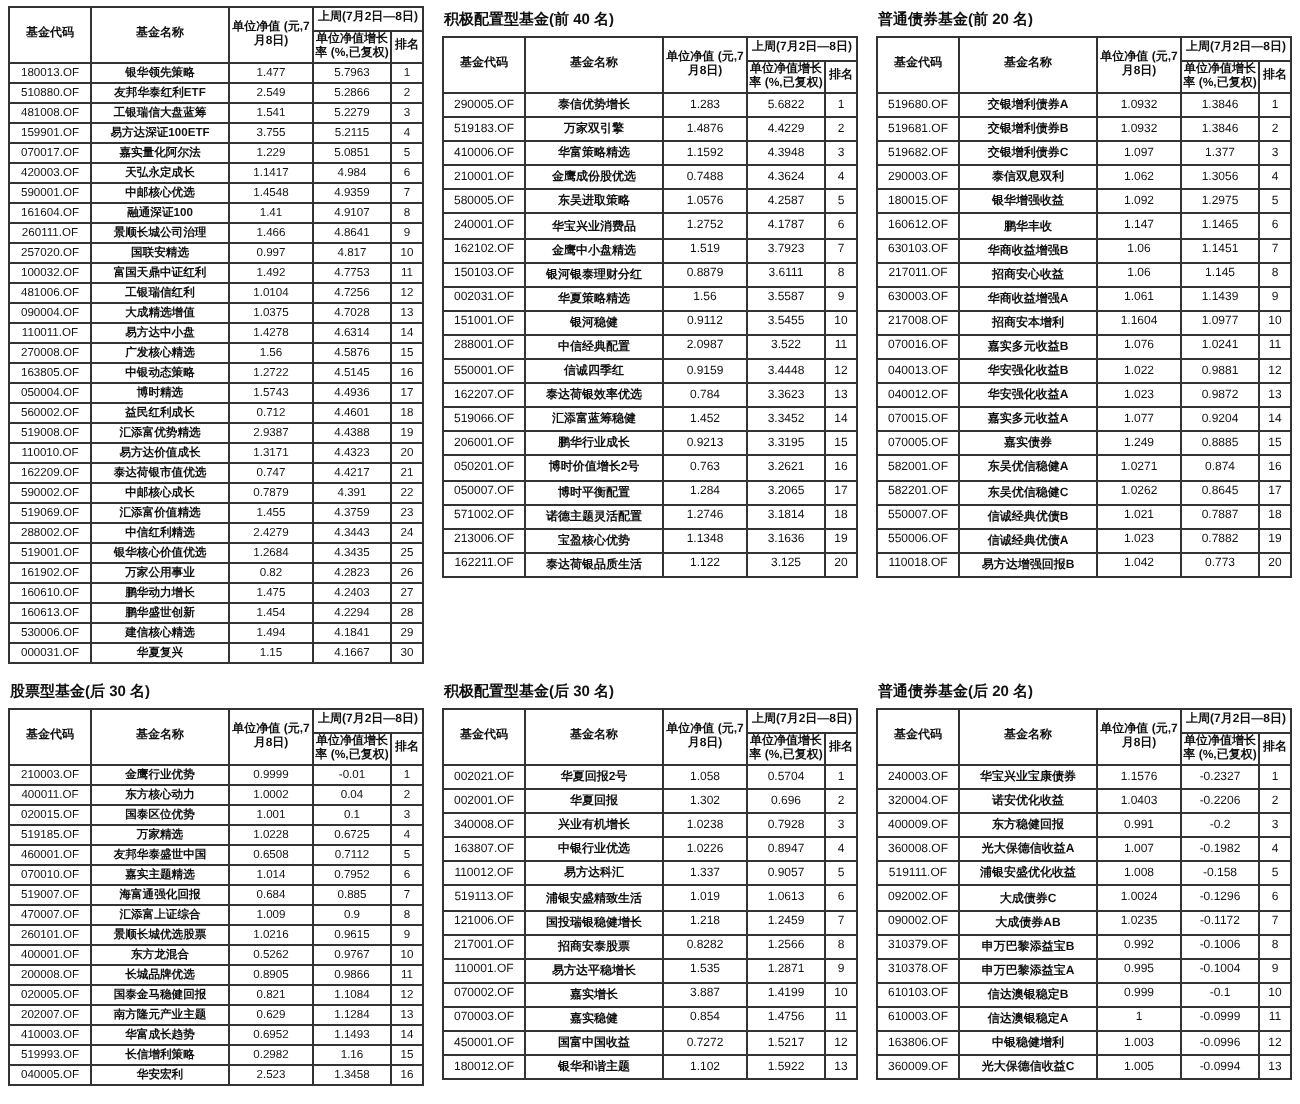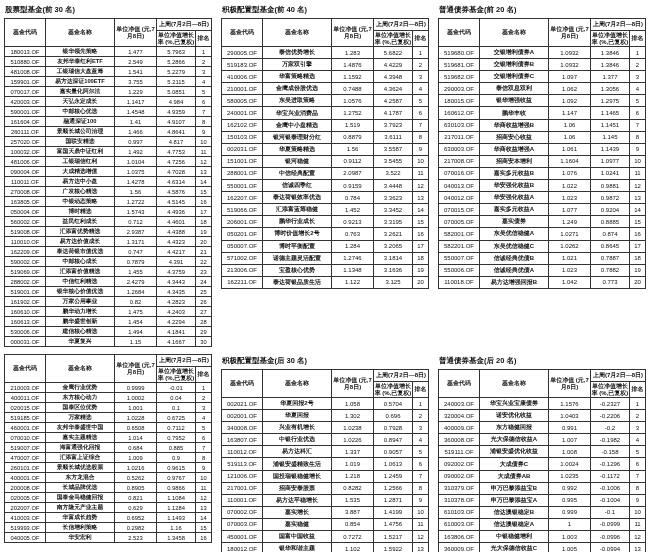--- a/index.html
+++ b/index.html
@@ -18,21 +18,20 @@
   .r20 tbody td{height:11.1px;}
   col.c-code{width:41px;} col.c-name{width:69px;} col.c-nav{width:42px;}
   col.c-gr{width:39px;} col.c-rk{width:16px;}
 </style>
 </head>
 <body>
 
 <div class="wrap">
 
   <div class="tblock">
-    <div class="ttitle">股票型基金(前 30 名)</div>
     <table class="r30">
       <colgroup>
           <col class="c-code">
           <col class="c-name">
           <col class="c-nav">
           <col class="c-gr">
           <col class="c-rk">
         </colgroup>
       <thead>
         <tr class="h1">
@@ -589,20 +588,21 @@
             <td class="name">易方达增强回报B</td>
             <td>1.042</td>
             <td>0.773</td>
             <td>20</td>
           </tr>
         </tbody>
     </table>
   </div>
 
   <div class="tblock">
+    <div class="ttitle">股票型基金(后 30 名)</div>
     <table class="r30">
       <colgroup>
           <col class="c-code">
           <col class="c-name">
           <col class="c-nav">
           <col class="c-gr">
           <col class="c-rk">
         </colgroup>
       <thead>
         <tr class="h1">

